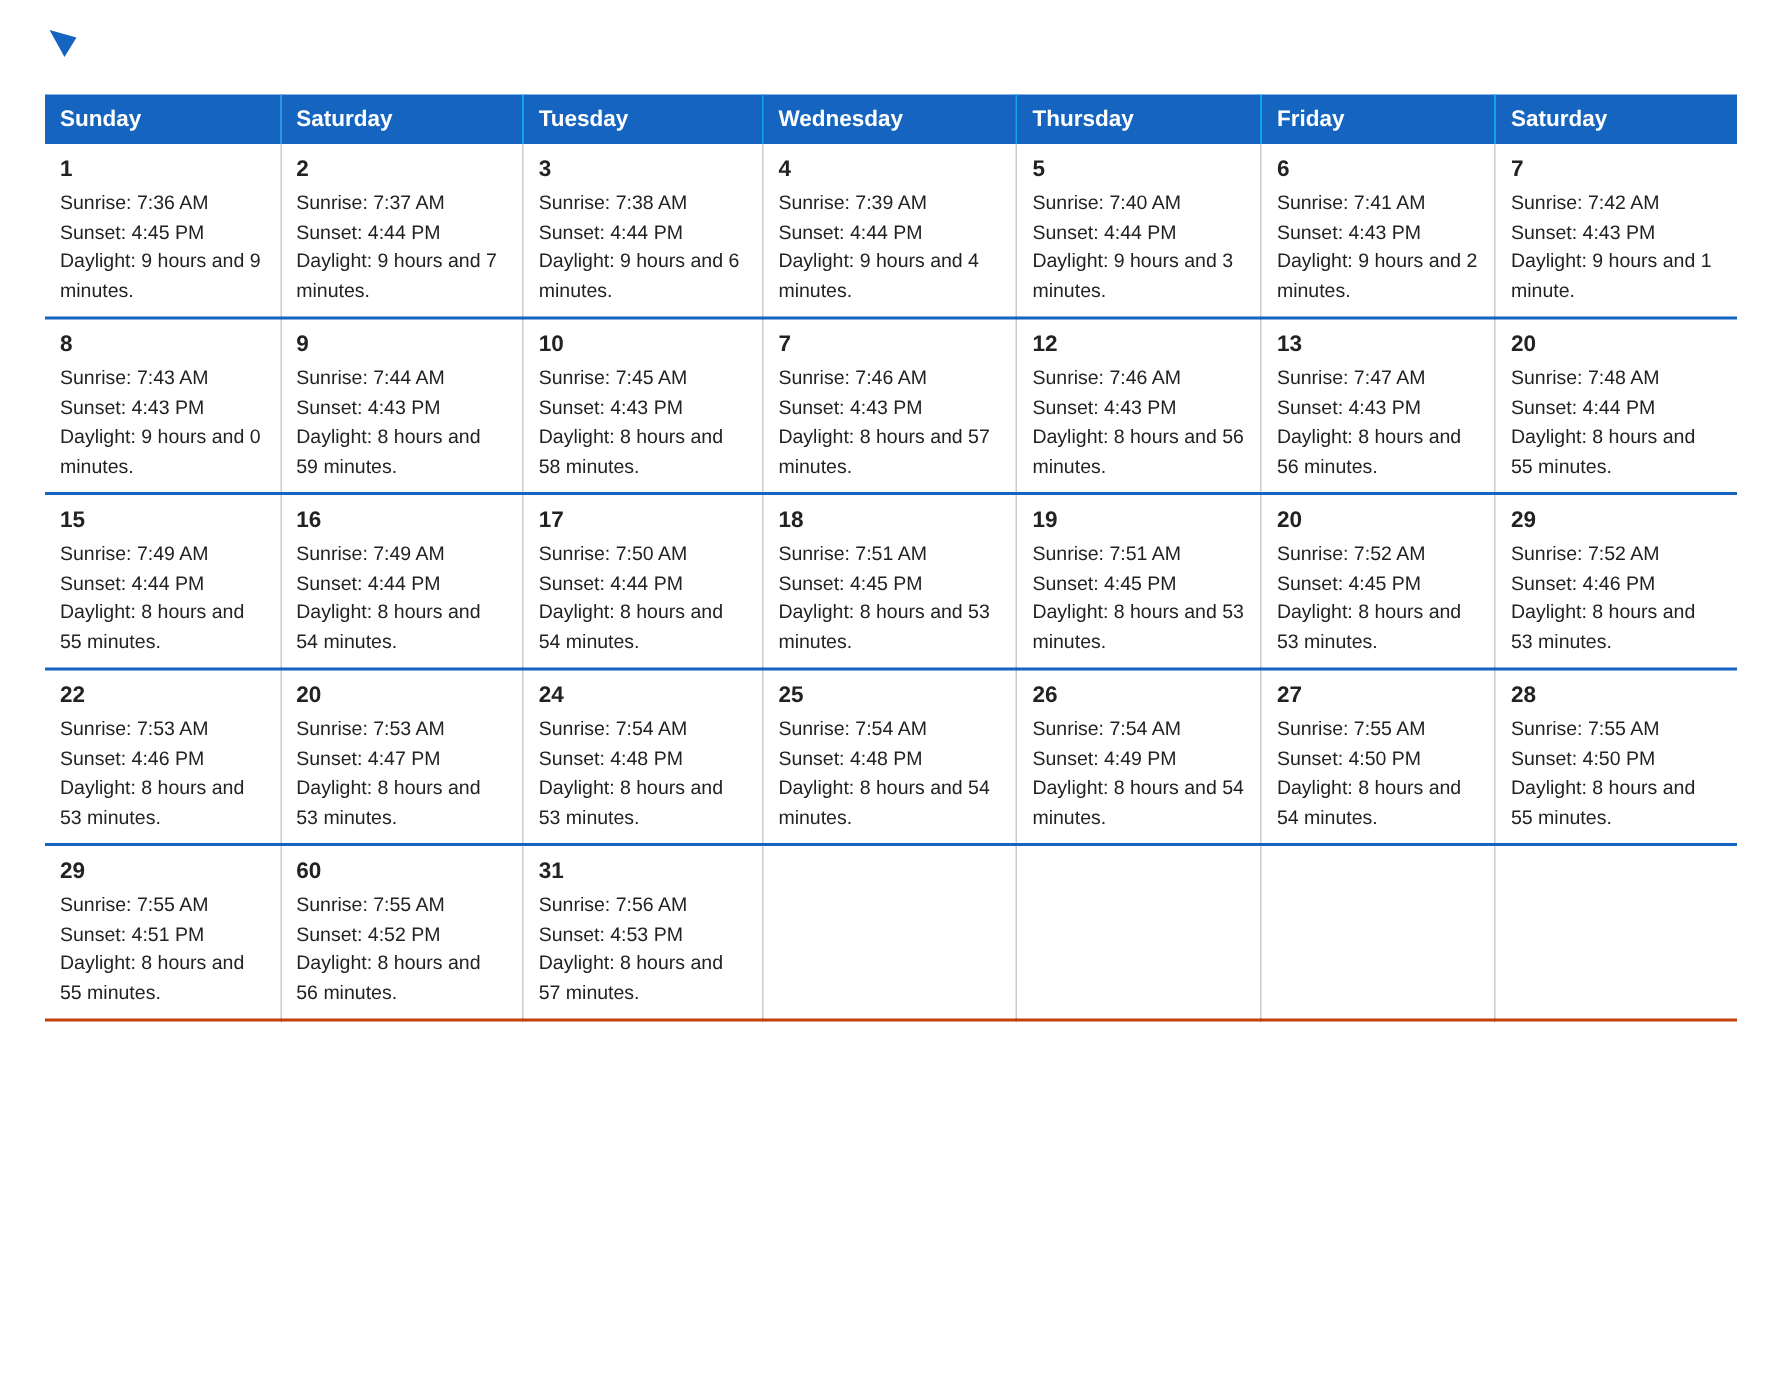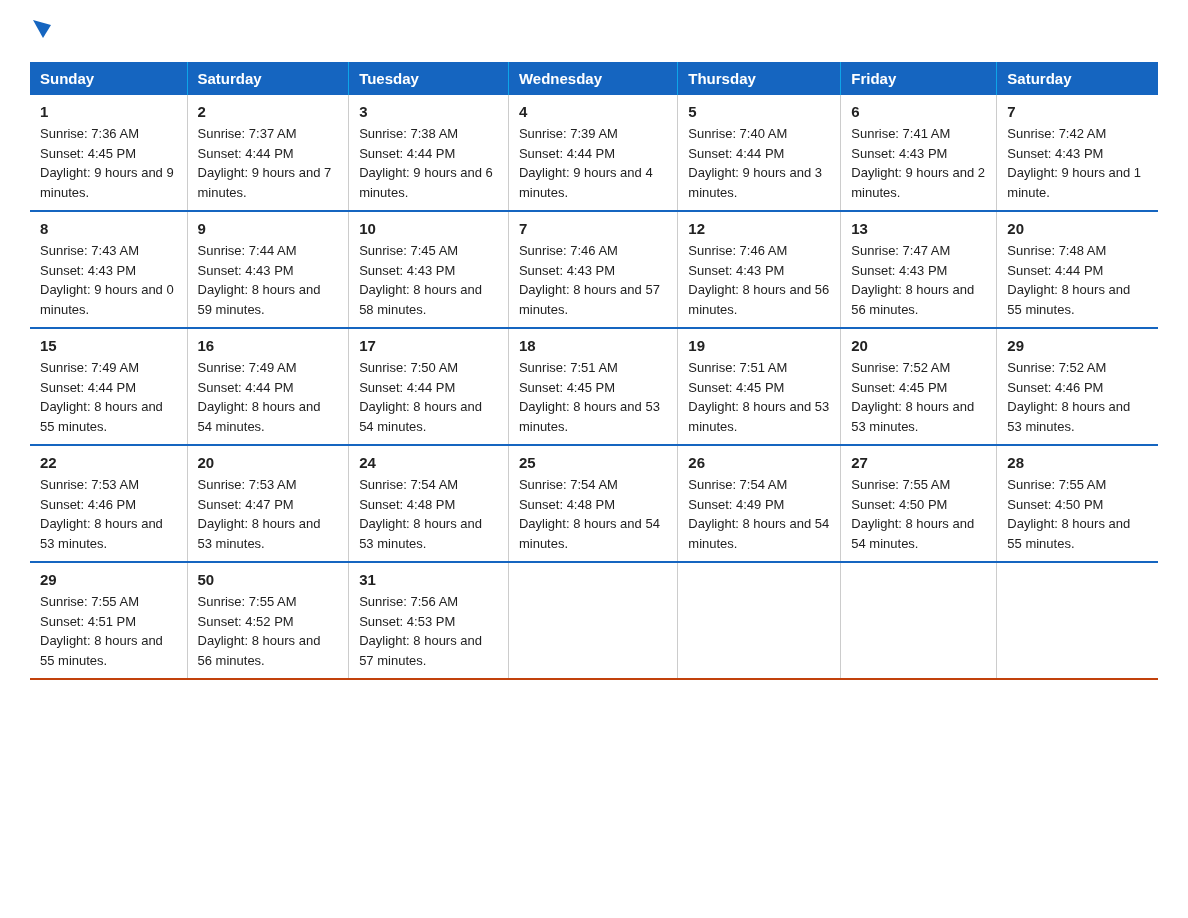--- a/index.html
+++ b/index.html
@@ -253,21 +253,21 @@
         <span class="day-num">28</span>
         <div class="day-info">Sunrise: 7:55 AM<br>Sunset: 4:50 PM<br>Daylight: 8 hours and 55 minutes.</div>
       </td>
       </tr>
       <tr>
         <td>
         <span class="day-num">29</span>
         <div class="day-info">Sunrise: 7:55 AM<br>Sunset: 4:51 PM<br>Daylight: 8 hours and 55 minutes.</div>
       </td>
         <td>
-        <span class="day-num">50</span>
+        <span class="day-num">60</span>
         <div class="day-info">Sunrise: 7:55 AM<br>Sunset: 4:52 PM<br>Daylight: 8 hours and 56 minutes.</div>
       </td>
         <td>
         <span class="day-num">31</span>
         <div class="day-info">Sunrise: 7:56 AM<br>Sunset: 4:53 PM<br>Daylight: 8 hours and 57 minutes.</div>
       </td>
         <td class="empty-cell"></td>
         <td class="empty-cell"></td>
         <td class="empty-cell"></td>
         <td class="empty-cell"></td>

